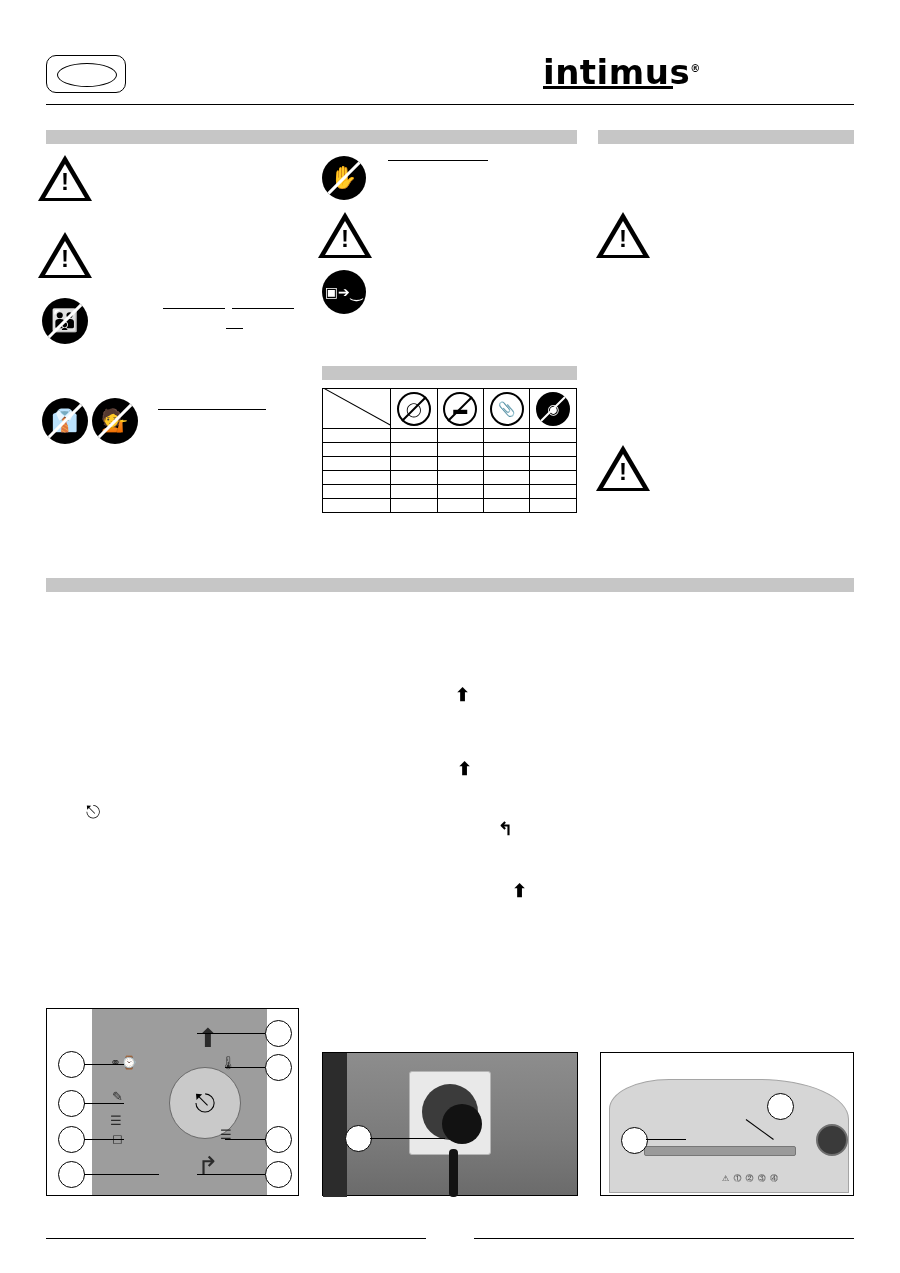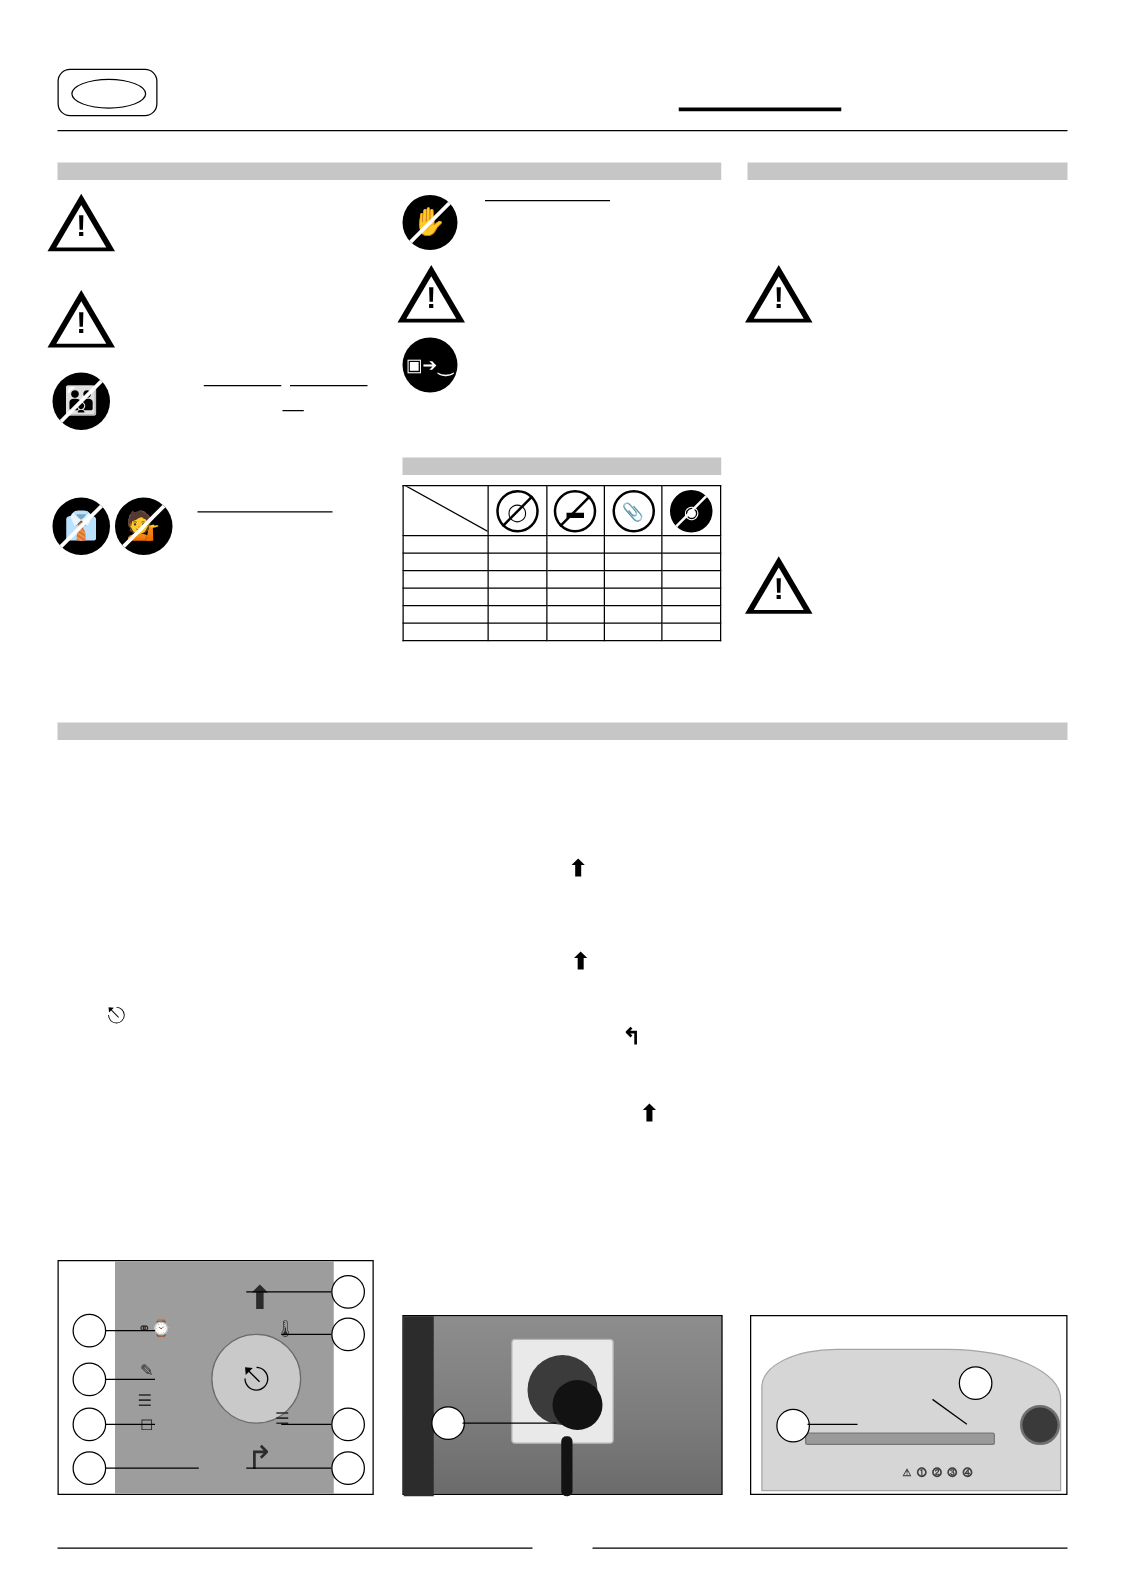--- a/index.html
+++ b/index.html
@@ -291,21 +291,20 @@
   }
   .socket-dark-l {
     position: absolute; left: 0; top: 0; width: 24px; height: 144px;
     background: #2c2c2c;
   }
 
   .fig-shredder {
     left: 600px; top: 1052px; width: 254px; height: 144px;
     border: 1px solid #000;
     background: #fff;
-    font-weight: bold;
   }
   .shr-body {
     position: absolute;
     left: 8px; top: 26px;
     width: 238px; height: 112px;
     background: #d6d6d6;
     border-top-left-radius: 60px 30px;
     border-top-right-radius: 90px 40px;
     border: 1px solid #a5a5a5;
   }
@@ -338,20 +337,23 @@
 </style>
 </head>
 <body>
 
 <div class="page">
 
   <div class="lang-badge">
     <div class="oval"></div>
   </div>
 
+  <div class="brand">
+    <span>intimus</span><span class="reg">®</span>
+  </div>
   <div class="brand-underline"></div>
   <div class="header-rule"></div>
 
   <div class="bar bar-left"></div>
   <div class="bar bar-right"></div>
   <div class="bar bar-wide"></div>
   <div class="bar bar-table"></div>
 
   <div class="tri-wrap" style="left:38px; top:155px;">
     <div class="tri tri-outer"></div>

